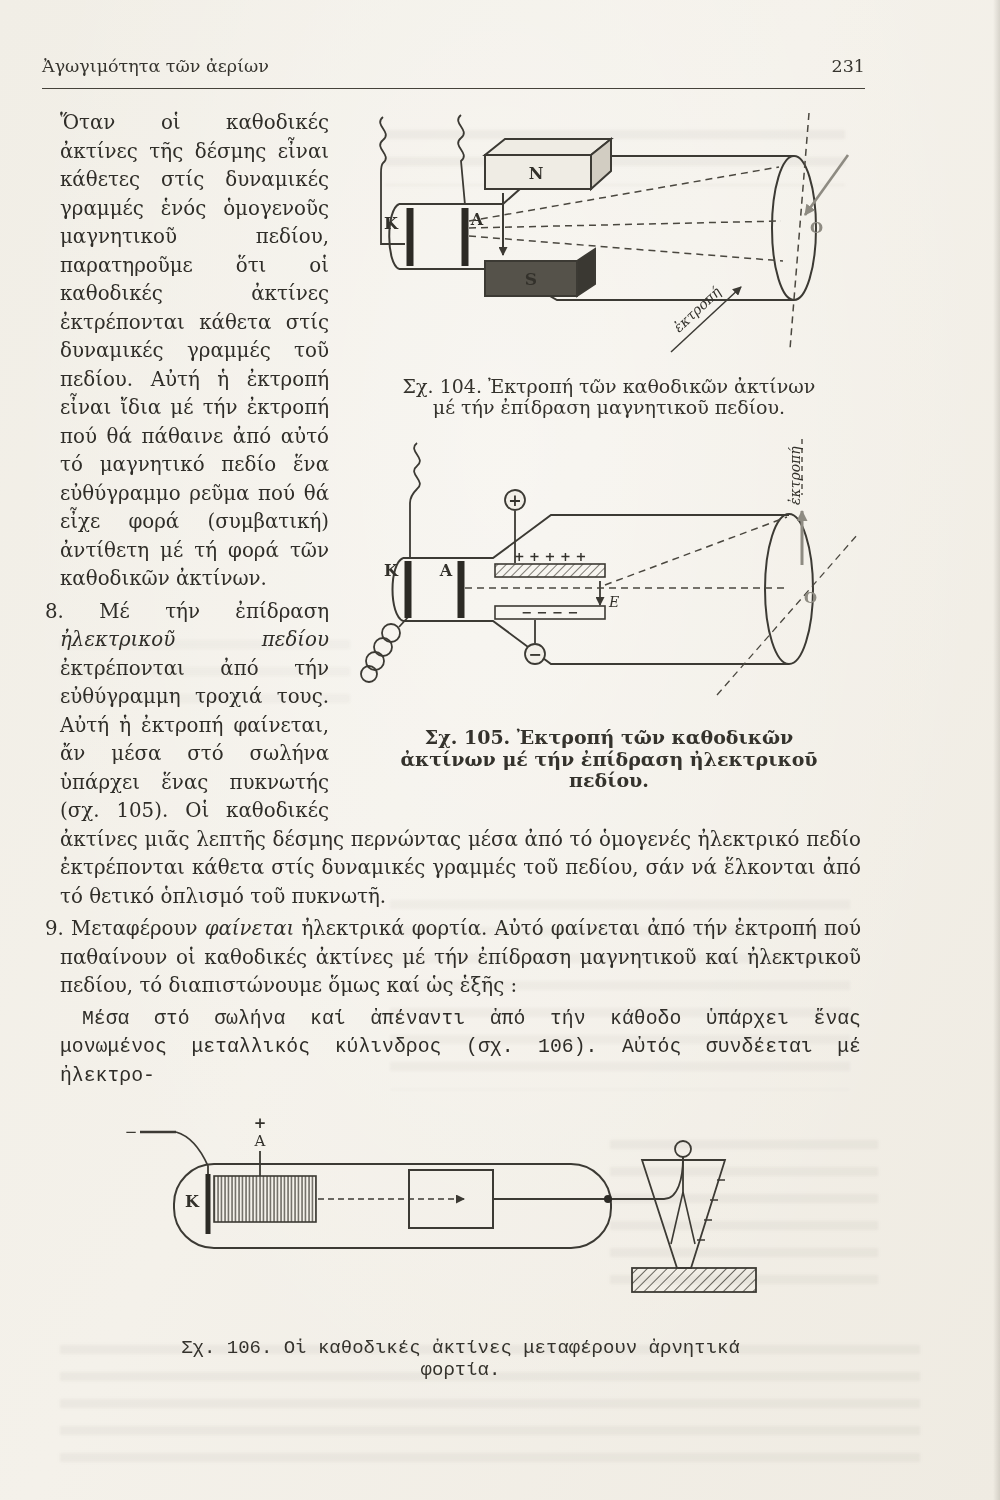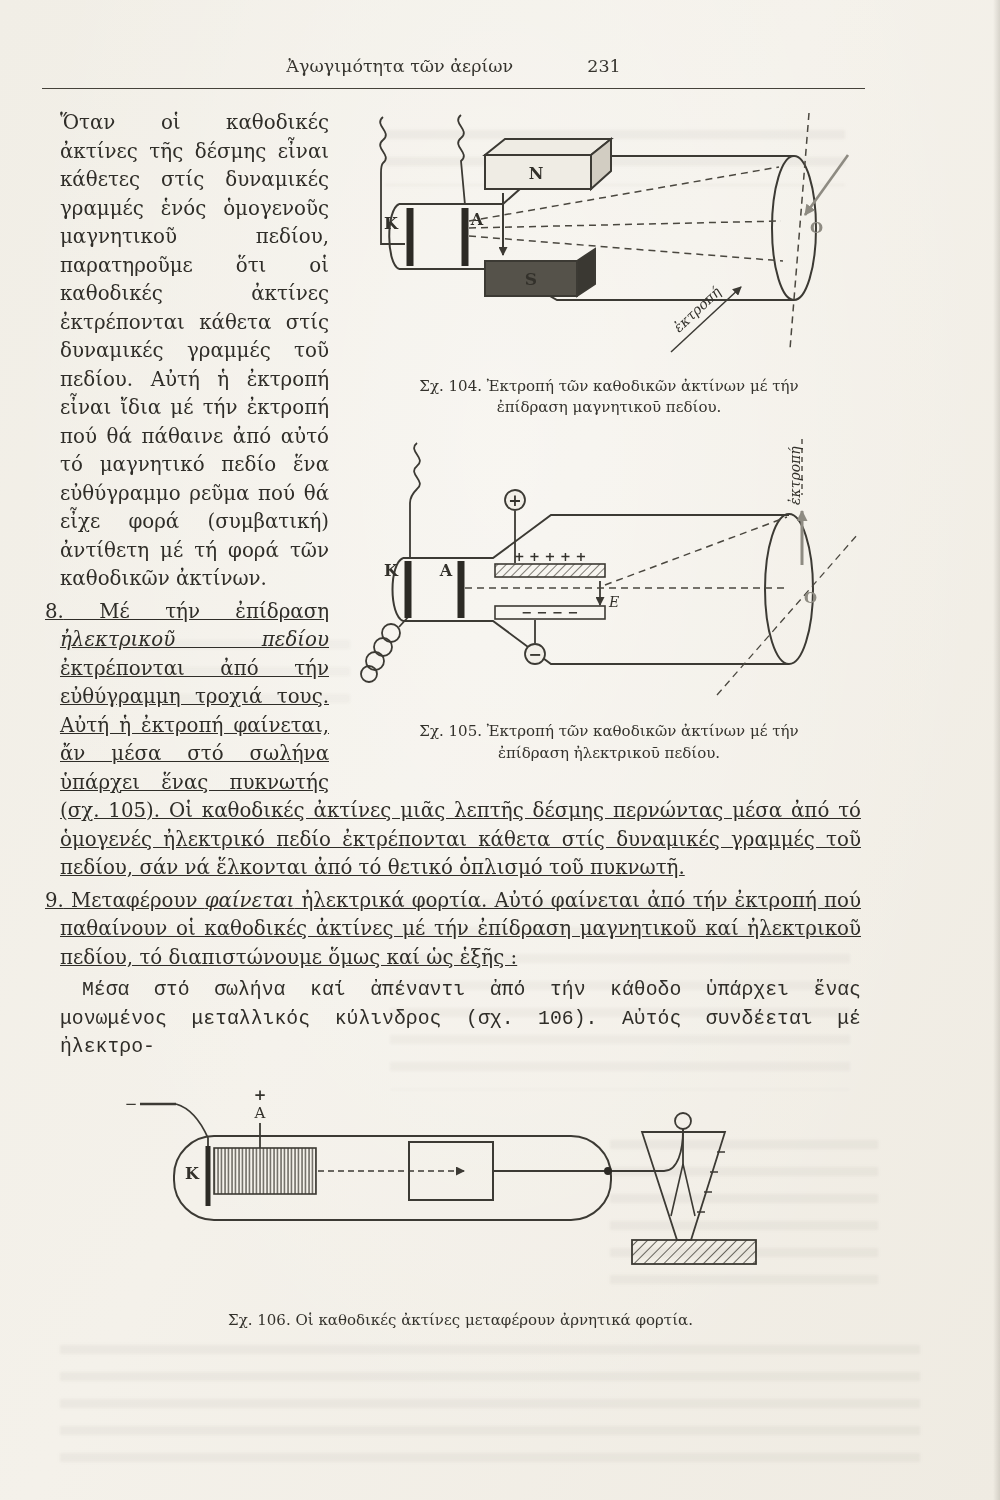--- a/index.html
+++ b/index.html
@@ -19,39 +19,39 @@
     background:linear-gradient(to left, rgba(72,65,52,.16), rgba(72,65,52,0)); pointer-events:none; }
   .ghost { position:absolute; z-index:0; pointer-events:none; filter:blur(1.8px);
     background:repeating-linear-gradient(180deg, rgba(96,90,76,.06) 0 9px, rgba(96,90,76,0) 9px 27px); }
   .g1 { left:385px; top:130px;  width:460px; height:56px; }
   .g2 { left:60px;  top:640px;  width:290px; height:66px; opacity:.7; }
   .g3 { left:390px; top:900px;  width:460px; height:190px; opacity:.8; }
   .g4 { left:610px; top:1140px; width:268px; height:150px; }
   .g5 { left:60px;  top:1345px; width:860px; height:128px; }
   .content { position:relative; z-index:1; }
 
-  .header-row { margin:56px 135px 0 42px; display:flex; justify-content:center;
+  .header-row { margin:56px 135px 0 42px; display:flex; justify-content:space-between;
     align-items:baseline; gap:74px; font-size:17.5px; color:#36342e; }
   .rule { margin:12px 135px 0 42px; border-top:1.7px solid #45423a; }
 
   main { margin:20px 135px 0 56px; font-size:19.8px; line-height:28.5px;
     text-align:justify; color:#2f2d28; }
   p { margin:4px; }
-  .hang { text-indent:-15px;text-decoration:underline; }
+  .hang { text-indent:-15px; }
   .p-indent { text-indent:22px;font-family:Liberation Mono, monospace; }
   i { font-style:italic; }
 
   .fig-col { float:right; width:512px; margin:0 0 4px 24px; }
   figure { margin:0; }
-  figcaption { font-size:15px; line-height:21.5px; text-align:center; color:#34322c; }
+  figcaption { font-size:19px; line-height:21.5px; text-align:center; color:#34322c; }
   .fig104 figcaption { width:440px; margin:8px auto 18px; }
-  .fig105 figcaption { width:450px; margin:6px auto 2px; }
+  .fig105 figcaption { width:450px; margin:12px auto 2px;font-weight:bold; }
   .fig106 { clear:both; margin-top:26px; }
   .fig106 svg { display:block; margin-left:70px; }
-  .fig106 figcaption { width:640px; margin:12px auto 0; }
+  .fig106 figcaption { width:640px; margin:12px auto 0;font-family:Liberation Mono, monospace; }
 
   svg { overflow:visible; }
   svg text { font-family:"DejaVu Serif","Liberation Serif",serif; fill:#33312b; }
   .lbl   { font-size:15px; }
   .lbl-b { font-size:16px; font-weight:bold; }
   .lbl-i { font-style:italic; font-size:14px; }
   .lbl-g { fill:#8e8b82; }
   .lbl-s { font-size:13px; font-weight:bold; }
 </style>
 </head>

